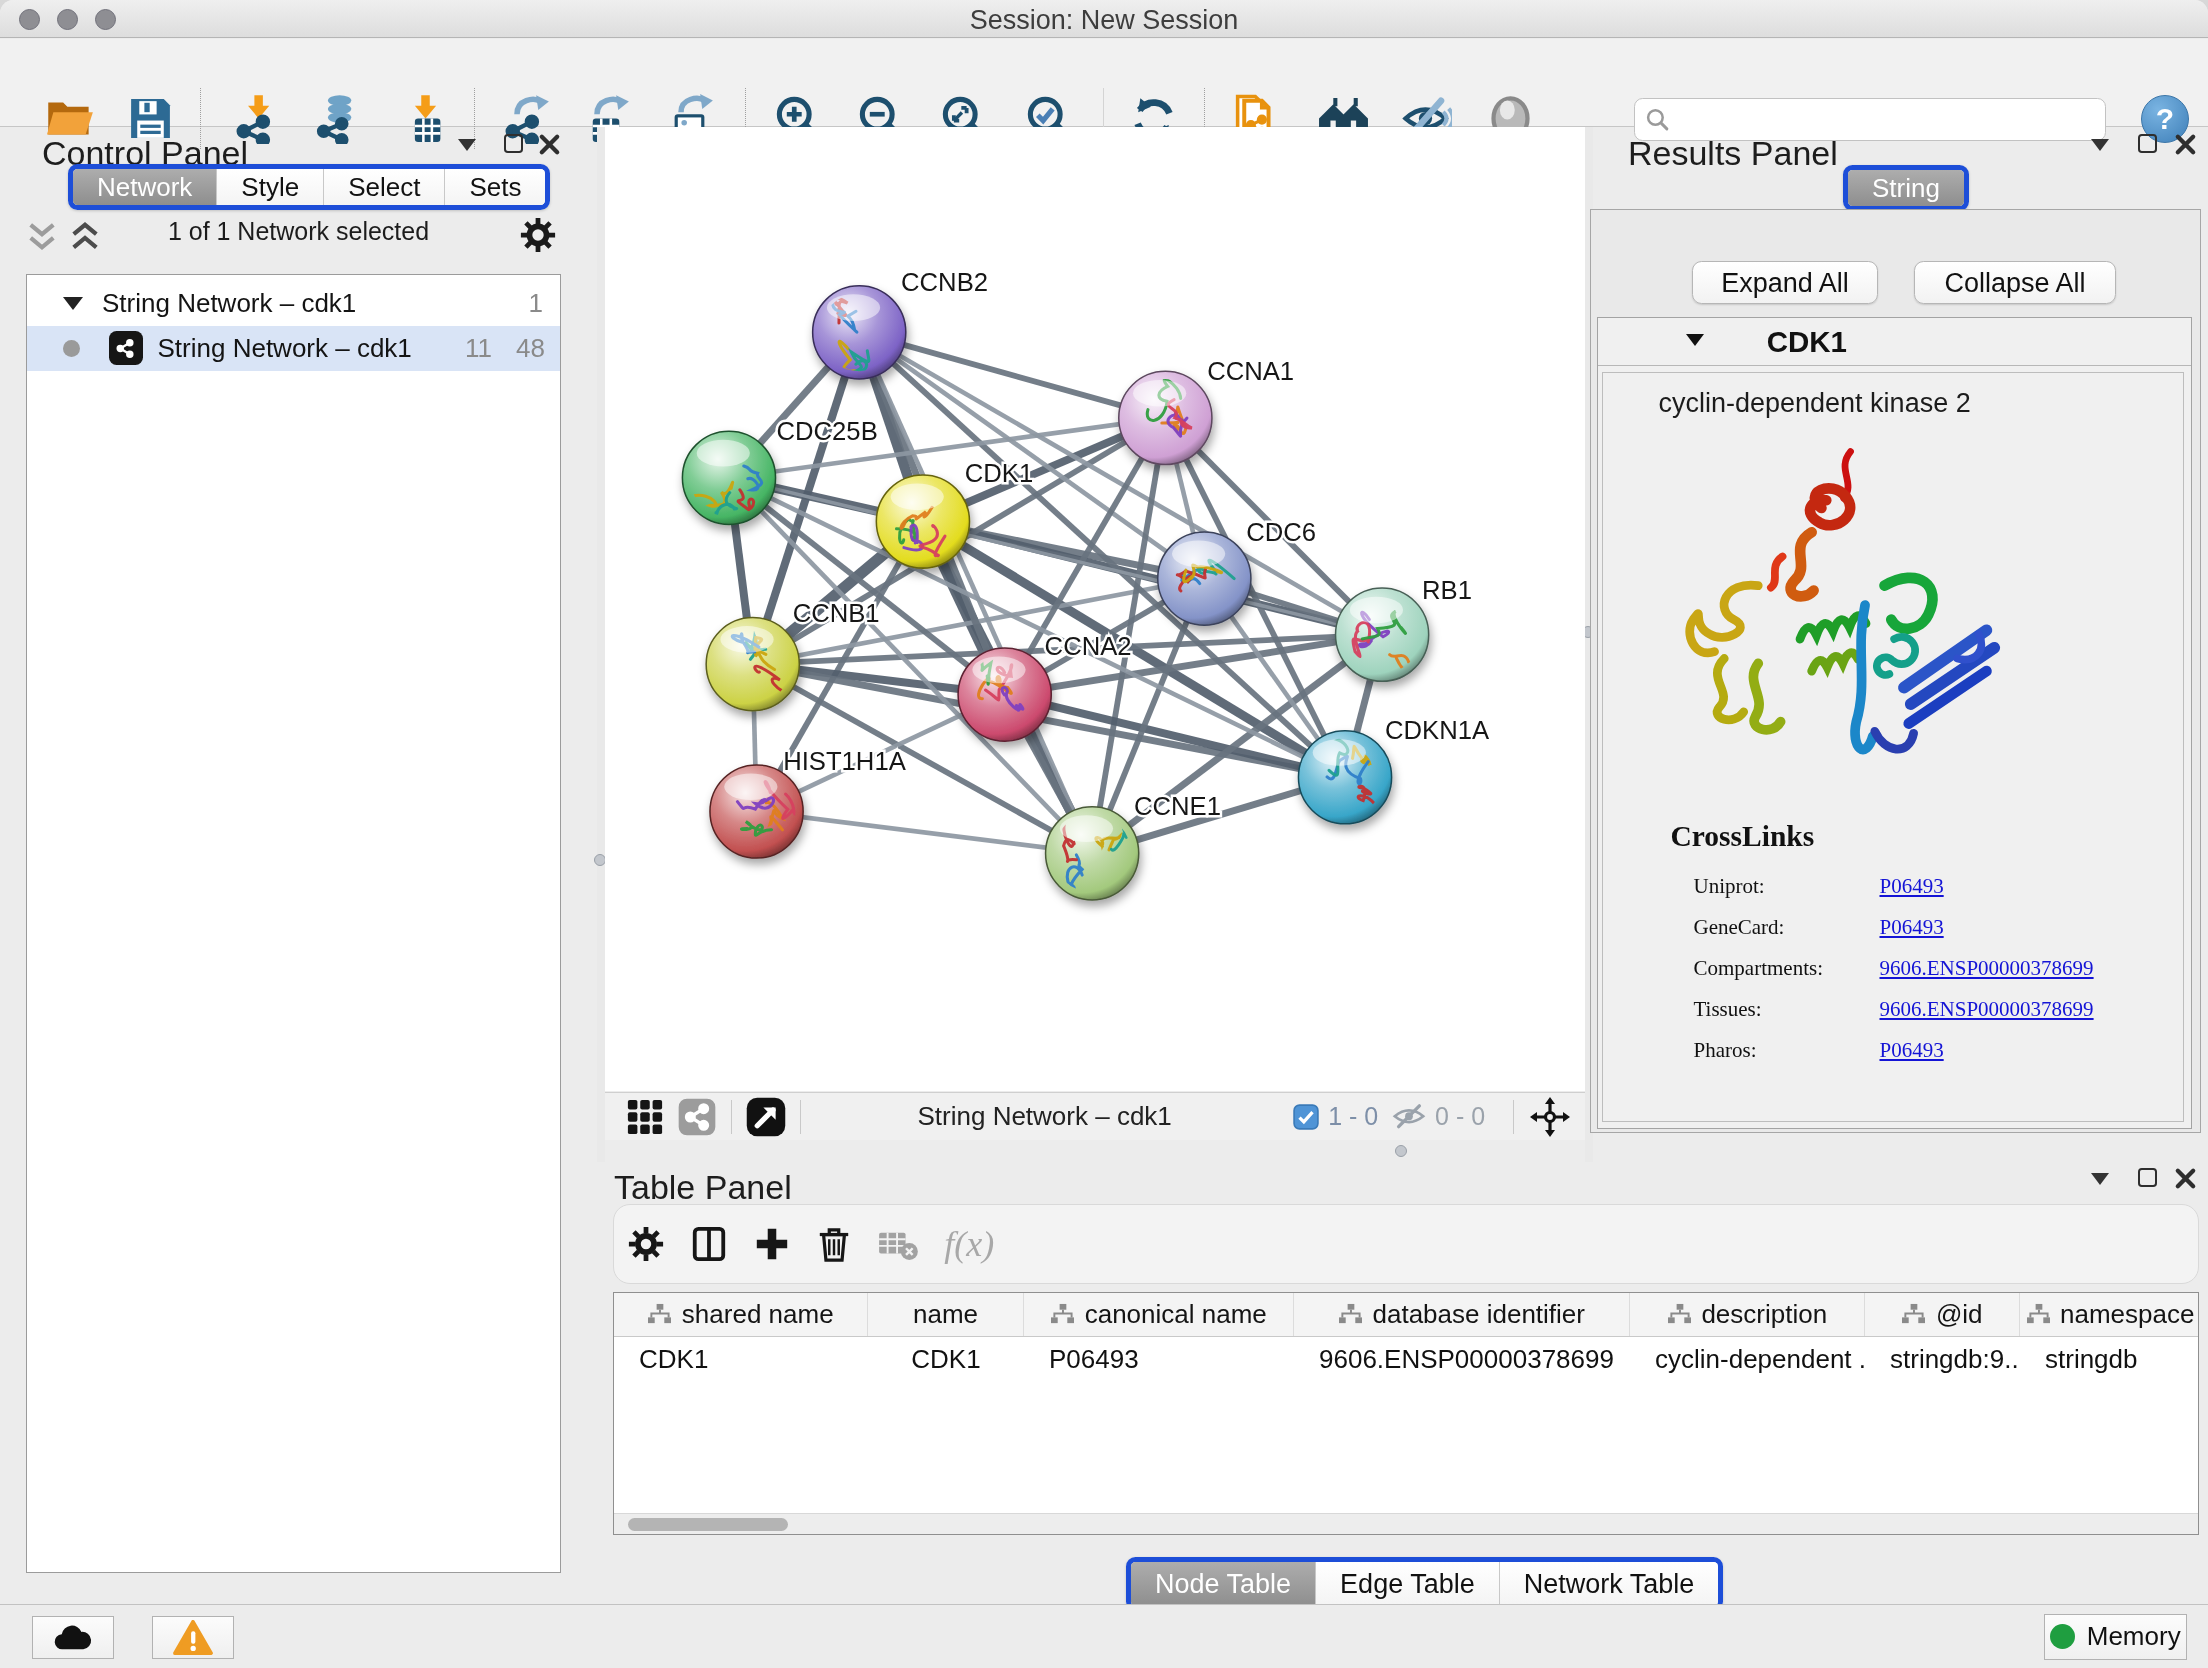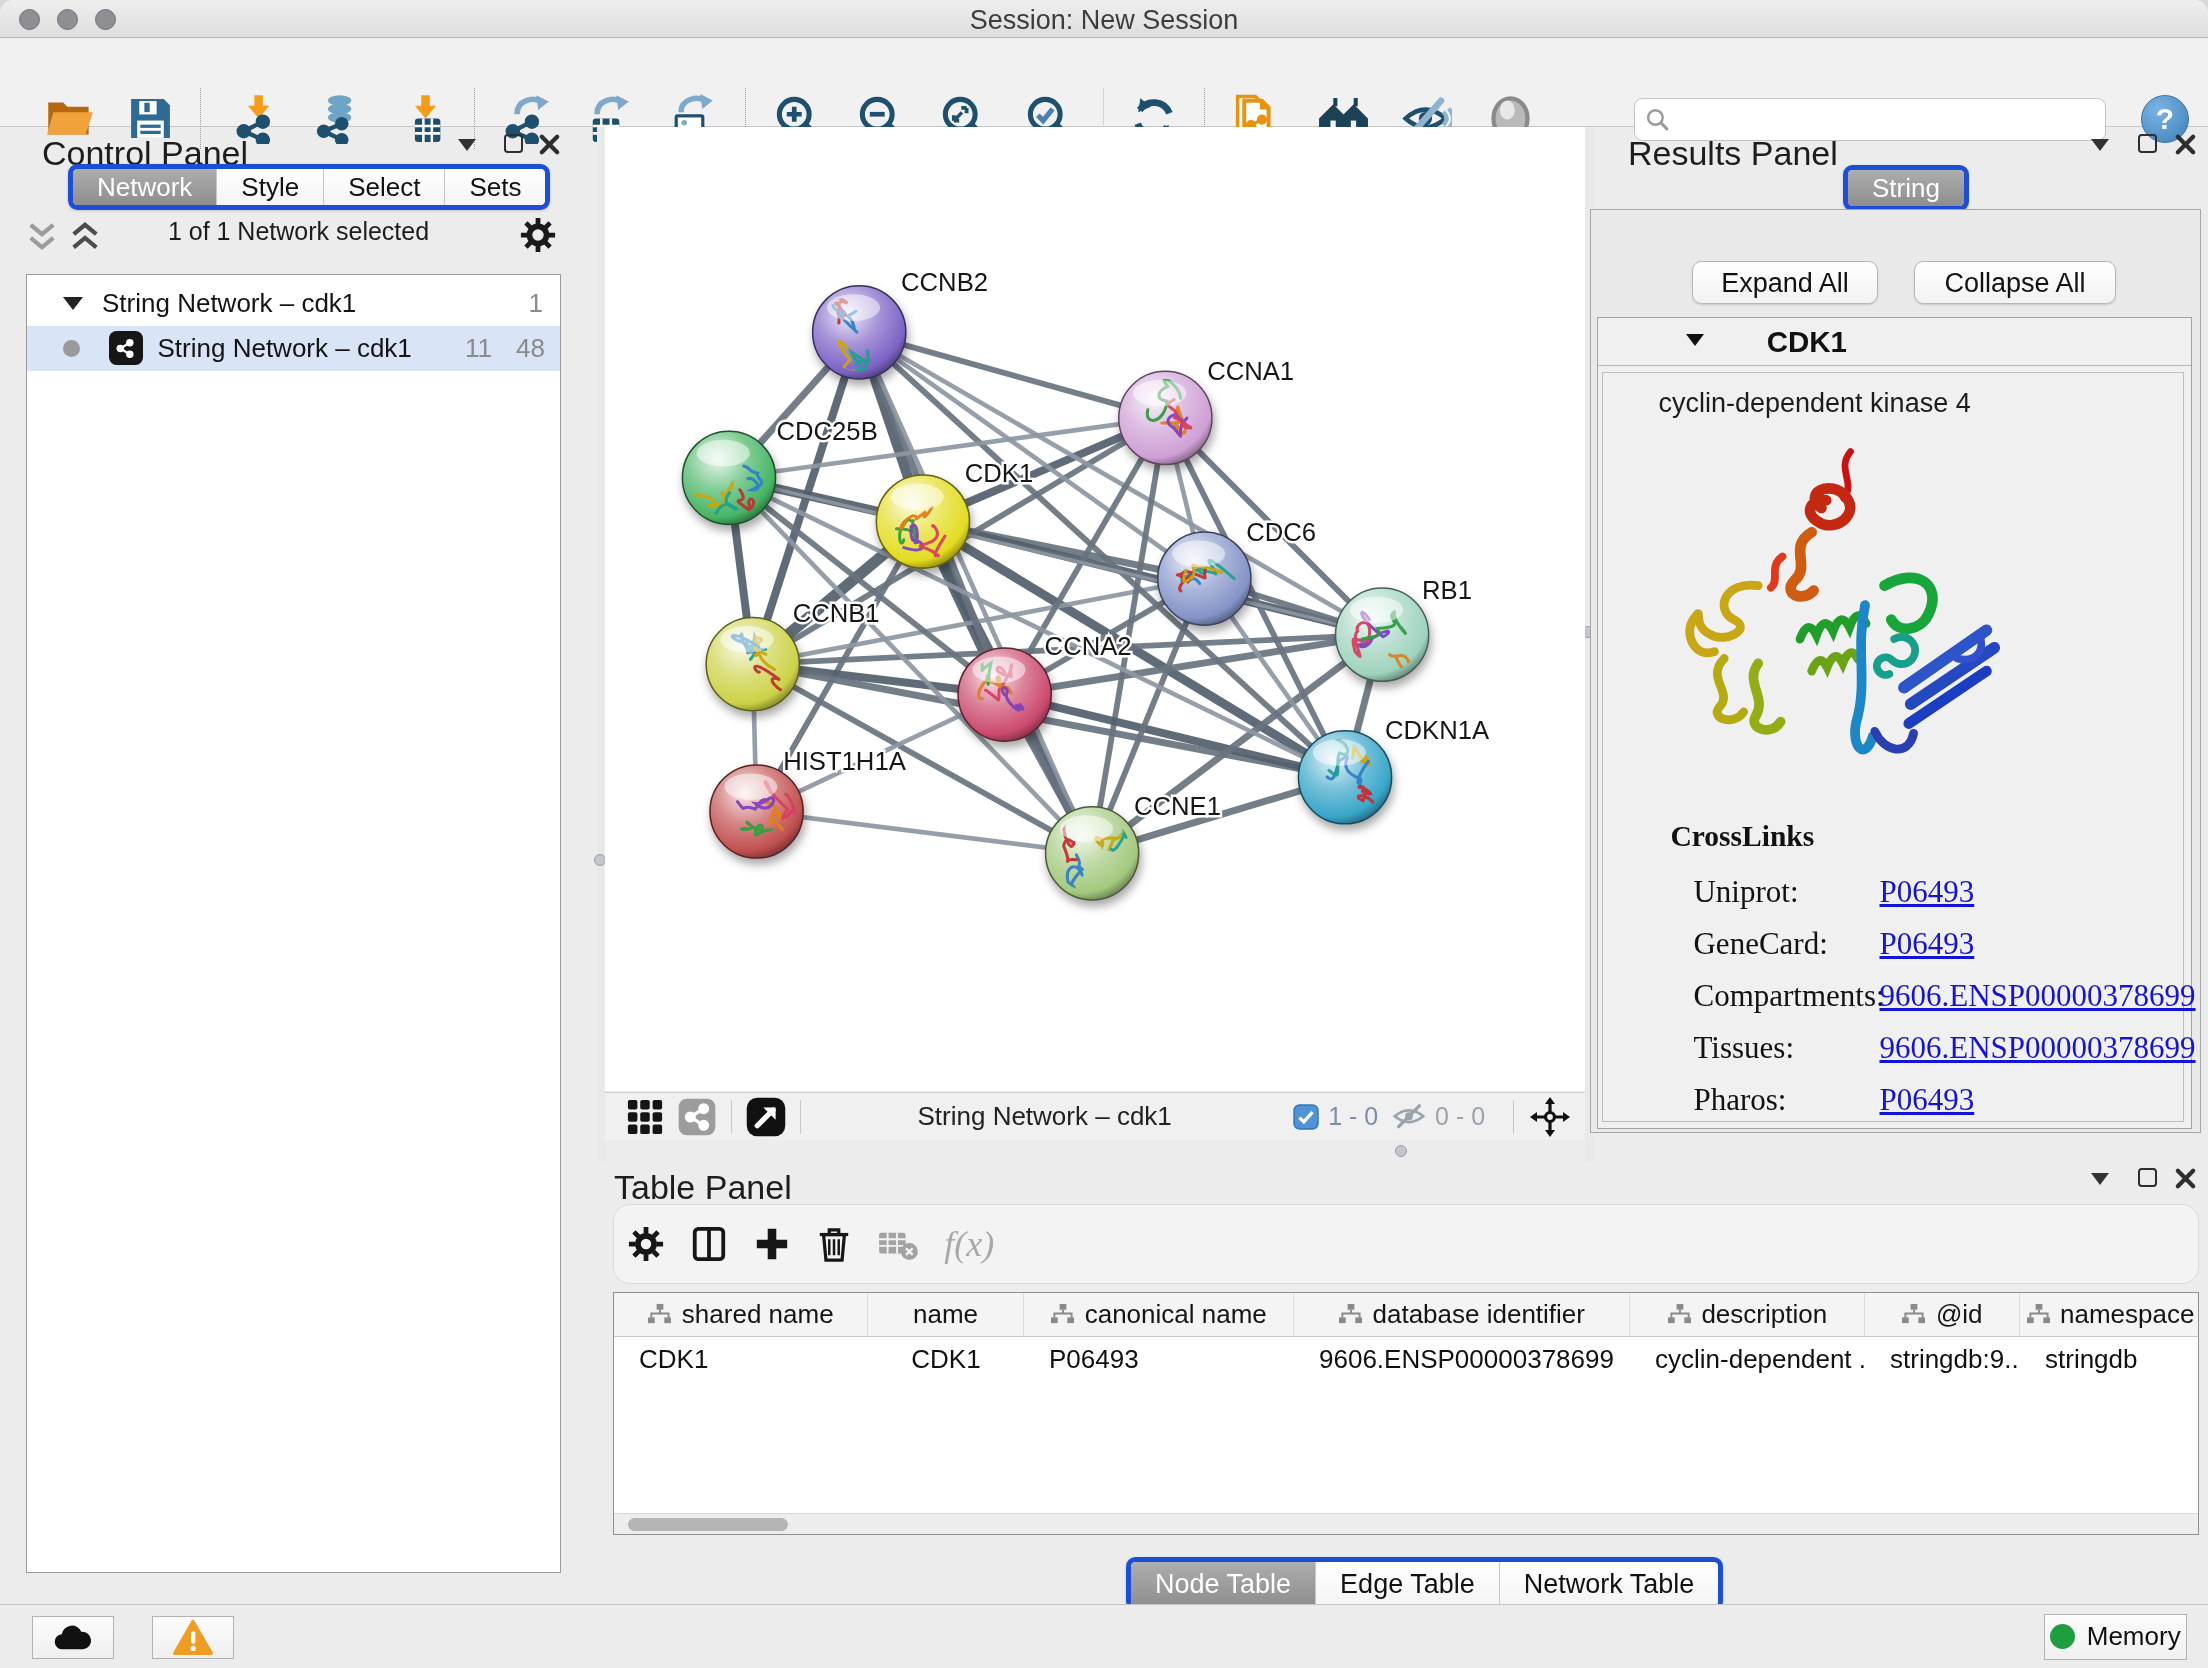--- a/index.html
+++ b/index.html
@@ -66,21 +66,21 @@
     box-shadow:0 1px 1.9px rgba(0,0,0,.15);line-height:41px;}
   .rp-inner{position:absolute;left:5.7px;top:107px;width:595px;height:812px;background:#f0f0f0;
     border:1.9px solid #a3a3a3;}
   .gene-hd{position:relative;height:48px;border-bottom:1.9px solid #b7b7b7;}
   .gene-name{position:absolute;left:169px;top:6.7px;font-size:29.5px;font-weight:bold;color:#111;}
   .desc-box{position:absolute;left:4.8px;top:54px;width:582px;height:750px;background:#f0f0f0;
     border:1px solid #bdbdbd;}
   .desc-text{position:absolute;left:55px;top:15px;font-size:27px;color:#1c1c1c;}
   .xl-block{position:absolute;left:67px;top:447px;font-family:"Liberation Serif",serif;color:#111;}
   .xl-title{font-size:29.5px;font-weight:bold;margin-bottom:21px;}
-  .xl-grid{display:grid;grid-template-columns:186px auto;row-gap:16px;font-size:31px;margin-left:23px;font-family:Liberation Serif, serif;}
+  .xl-grid{display:grid;grid-template-columns:186px auto;row-gap:16px;font-size:21px;margin-left:23px;font-family:Liberation Serif, serif;}
   .xl-grid a{color:#1414d6;text-decoration:underline;}
   
   .tp-toolbar{position:absolute;left:613px;top:1204px;width:1586px;height:80px;background:#f3f3f3;
     border:1px solid #d9d9d9;border-radius:17px;display:flex;align-items:center;padding-left:13.3px;}
   .tp-toolbar .ti{margin-right:25px;display:flex;align-items:center;}
   .fx-label{font-family:"Liberation Serif",serif;font-style:italic;font-size:36px;color:#a8a8a8;}
   .table-box{position:absolute;left:613px;top:1292px;width:1586px;height:243px;background:#fff;
     border:1.9px solid #8f8f8f;overflow:hidden;}
   .thead{display:flex;height:44px;background:#f4f4f4;border-bottom:1.9px solid #c9c9c9;}
   .th{display:flex;align-items:center;justify-content:center;font-size:26px;color:#141414;
@@ -701,21 +701,21 @@
     <div class="rp-outer">
       <button class="rp-btn" style="left:101px;width:186px">Expand All</button>
       <button class="rp-btn" style="left:323px;width:202px">Collapse All</button>
 
       <div class="rp-inner">
         <div class="gene-hd">
           <div class="tri-down" style="left:88px;top:16px;border-top-color:#111"></div>
           <div class="gene-name">CDK1</div>
         </div>
         <div class="desc-box">
-          <div class="desc-text">cyclin-dependent kinase 4</div>
+          <div class="desc-text">cyclin-dependent kinase 2</div>
           <svg style="position:absolute;left:63px;top:67px" width="369" height="369" viewBox="0 0 380 380">
             <g fill="none" stroke-linecap="round">
               <path d="M190 12 C175 30 196 44 183 60" stroke="#cc1010" stroke-width="7"></path>
               <path d="M160 70 C140 55 170 40 185 58 C200 76 175 95 158 85 C140 75 150 60 165 62" stroke="#c42810" stroke-width="11"></path>
               <path d="M150 95 C125 110 150 130 132 145 C120 158 140 168 152 155" stroke="#d05c10" stroke-width="11"></path>
               <path d="M120 120 C105 130 118 145 108 152" stroke="#e03818" stroke-width="8"></path>
               <path d="M95 150 C60 145 50 175 70 185 C90 195 60 210 45 200 C25 190 40 168 28 185 C18 200 30 225 50 218" stroke="#c9a614" stroke-width="9"></path>
               <path d="M60 225 C40 245 70 260 55 275 C45 287 70 295 80 280" stroke="#b5ab10" stroke-width="9"></path>
               <path d="M95 230 C80 250 105 265 92 285 C85 298 110 305 118 290" stroke="#93ad14" stroke-width="10"></path>
               <path d="M138 205 q8 -22 17 -4 q8 -22 17 -4 q8 -22 17 -4 q8 -22 17 -4" stroke="#1f9e28" stroke-width="9"></path>

